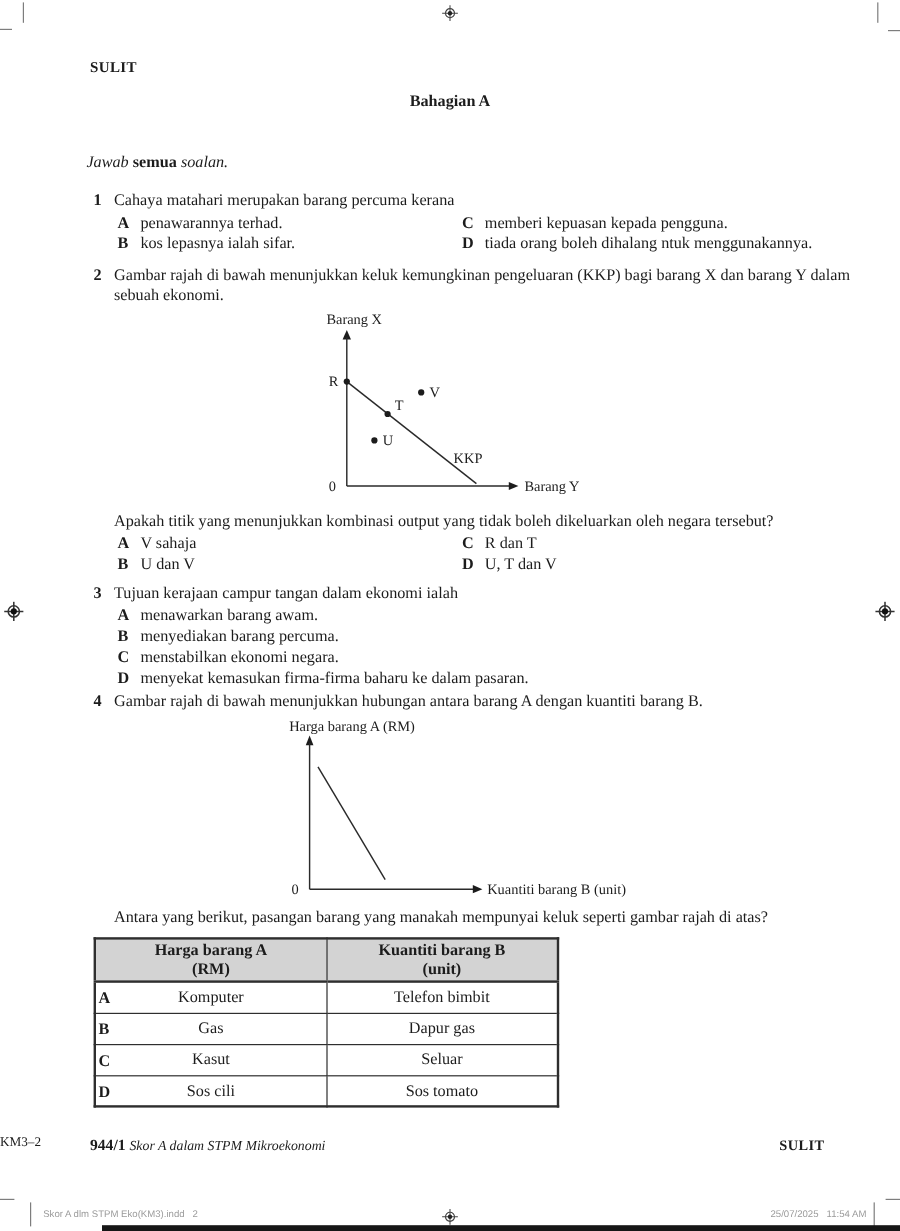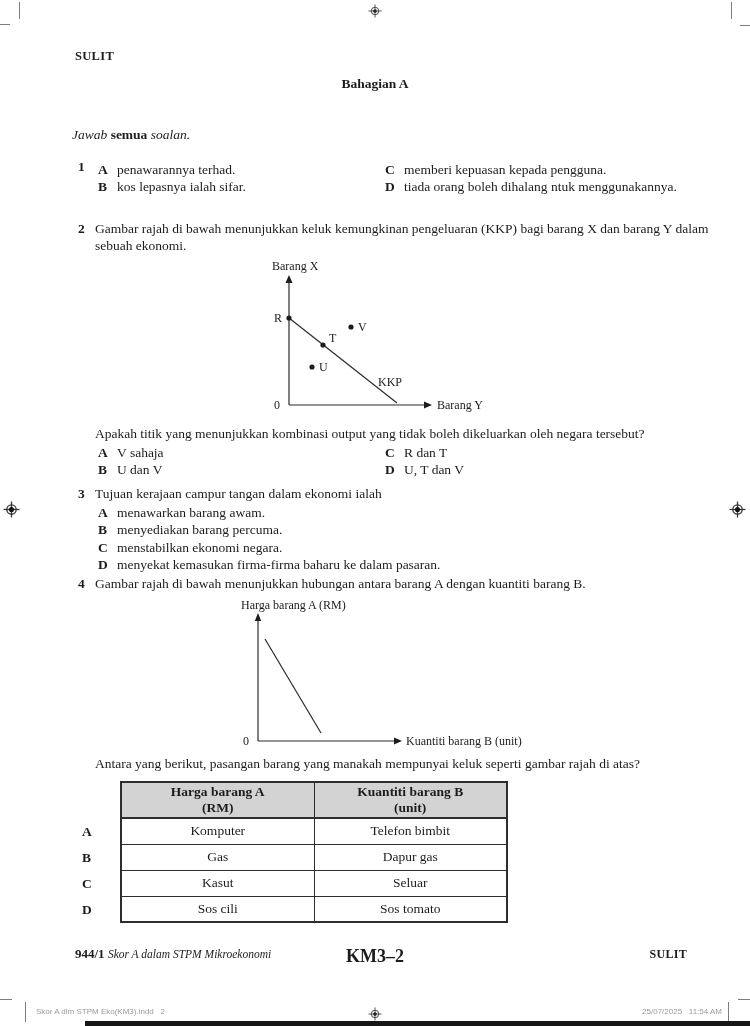--- a/index.html
+++ b/index.html
@@ -38,31 +38,31 @@
   
   .graph-svg { position:absolute; }
   .graph-svg text { font-family:"Liberation Serif", serif; font-size:12px; fill:#1c1c1c; }
   .graph-svg line { stroke:#2a2a2a; stroke-width:1.2; }
   .graph-svg polygon, .graph-svg circle { fill:#1c1c1c; }
 
   
   .table-area { position:absolute; left:78px; top:781px; }
   .row-label { position:absolute; left:4px; width:18px; height:26px; line-height:25px;
                font-weight:bold; font-size:13.5px; text-align:left; }
-  table.qtable { border-collapse:collapse; margin-left:42px; border:2.2px solid #2e2e2e; }
+  table.qtable { border-collapse:collapse; border:2.2px solid #2e2e2e; }
   table.qtable th, table.qtable td { border:1.6px solid #2e2e2e; text-align:center; font-size:13.5px; }
   table.qtable th { width:193px; height:36px; background:#d3d3d3; font-weight:bold; line-height:16px;
                     border-bottom:2.2px solid #2e2e2e; }
   table.qtable td { height:26px; font-weight:normal; }
 
   
   .footer-left { left:75px; top:946px; font-size:13px; }
   .footer-left .code { font-weight:bold; }
   .footer-left .title { font-style:italic; font-size:11.5px; }
-  .footer-center { left:0; right:0; top:946px; text-align:center; font-weight:bold; font-size:18px; }
+  .footer-center { left:0; right:0; top:946px; text-align:left; font-weight:normal; font-size:11px; }
   .footer-right { right:63px; top:947px; font-weight:bold; font-size:12px; letter-spacing:.3px; }
 
   
   .slug-text { position:absolute; top:1007px; font-family:"Liberation Sans", sans-serif;
                font-size:8px; color:#9b9b9b; white-space:pre; }
   .black-bar { position:absolute; left:85px; top:1021px; width:665px; height:5px; background:#161616; }
 </style>
 </head>
 <body>
 
@@ -93,20 +93,21 @@
   </svg>
 
   <div class="abs sulit-top">SULIT</div>
   <div class="abs section-title">Bahagian A</div>
   <div class="abs instruction"><span class="it">Jawab </span><span class="bd">semua</span><span class="it"> soalan.</span></div>
 
   <div class="qblock" style="top:159px;">
     <div class="qrow">
       <span class="qnum">1</span>
       <div class="qbody">
+        <div>Cahaya matahari merupakan barang percuma kerana</div>
         <div class="opts2">
           <div class="opt">
               <span class="opt-letter">A</span>
               <span>penawarannya terhad.</span>
             </div>
           <div class="opt">
               <span class="opt-letter">C</span>
               <span>memberi kepuasan kepada pengguna.</span>
             </div>
           <div class="opt">

